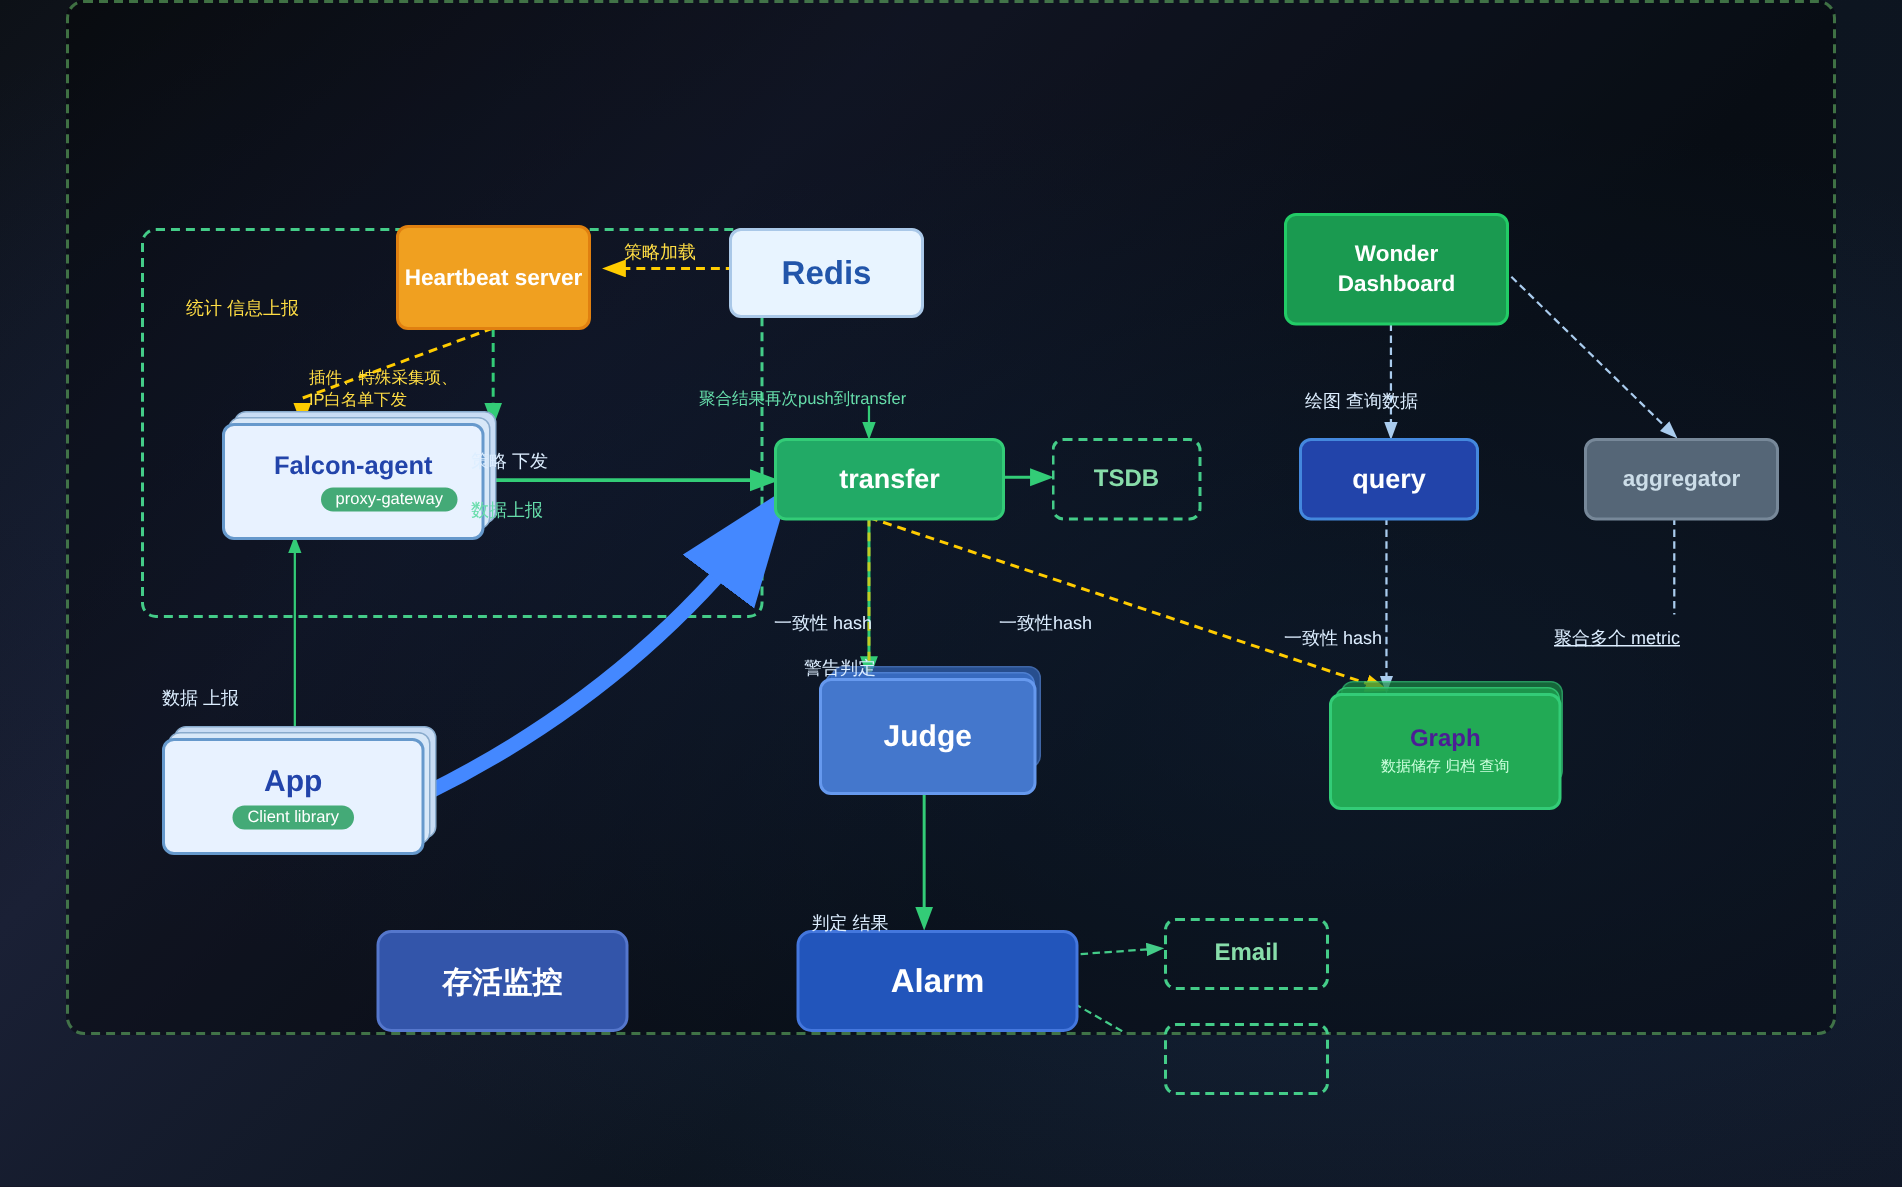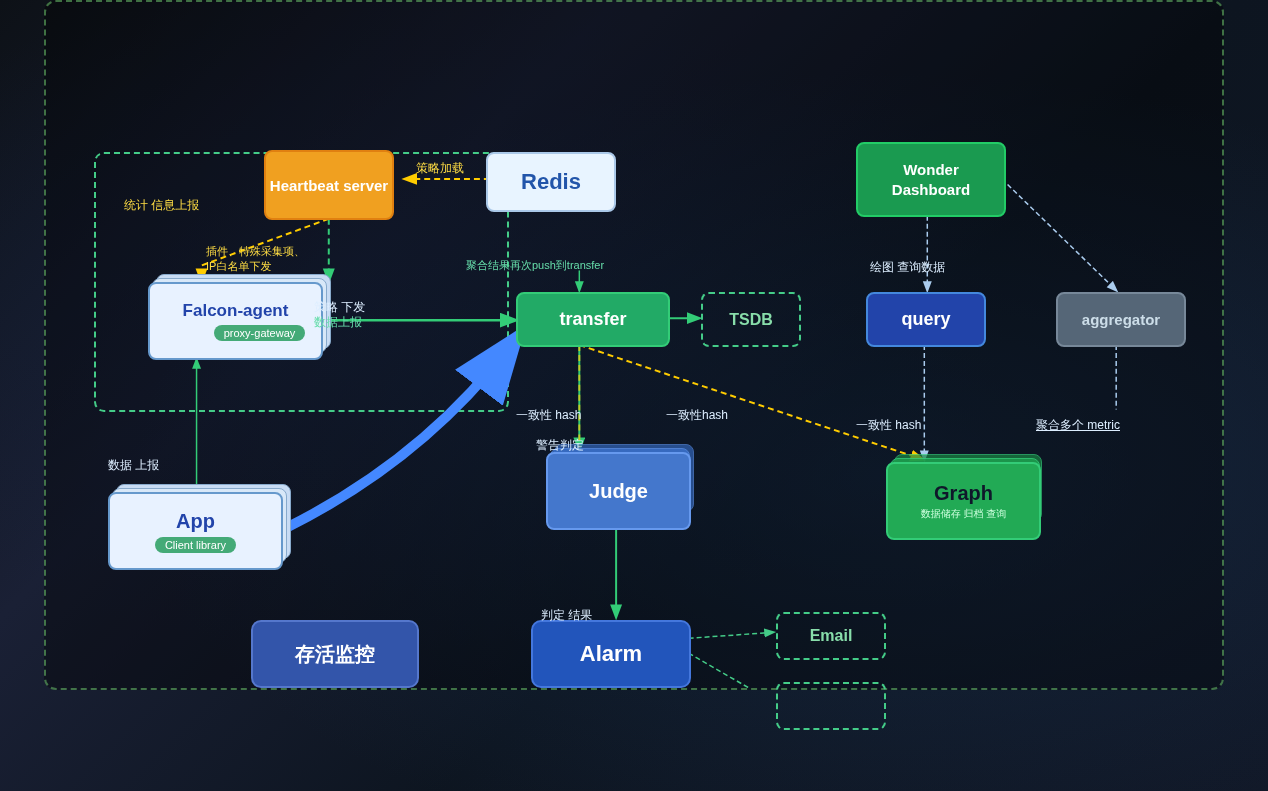--- a/index.html
+++ b/index.html
@@ -292,23 +292,23 @@
       width: 155px; height: 78px;
       background: #22aa55;
       border: 2px solid #33cc77;
       border-radius: 8px;
       display: flex;
       flex-direction: column;
       align-items: center;
       justify-content: center;
     }
     .graph-title {
-      font-size: 20px;
+      font-size: 16px;
       font-weight: bold;
-      color: #0f172a;
+      color: #4c1d95;
     }
     .graph-subtitle {
       font-size: 10px;
       color: #ccffdd;
       margin-top: 2px;
     }
     .graph-back2 {
       position: absolute;
       top: -8px; left: 8px;
       width: 148px; height: 68px;
@@ -334,21 +334,21 @@
       background: #3355aa;
       border: 2px solid #5577cc;
       border-radius: 10px;
       color: #fff;
       font-size: 20px;
     }
 
     
     .node-alarm {
       left: 485px; top: 618px;
-      width: 160px; height: 68px;
+      width: 188px; height: 68px;
       background: #2255bb;
       border: 2px solid #4477dd;
       border-radius: 10px;
       color: #fff;
       font-size: 22px;
       font-weight: 900;
     }
 
     
     .node-email {
@@ -553,21 +553,21 @@
     </div>
 
     <div class="node node-sms">
       
     </div>
 
     <div class="label label-yellow" style="left:78px; top:195px;">统计 信息上报</div>
     <div class="label label-yellow" style="left:370px; top:158px;">策略加载</div>
     <div class="label label-yellow" style="left:160px; top:242px; white-space:pre-line; font-size:11px;">插件、特殊采集项、<br>IP白名单下发</div>
     <div class="label label-white" style="left:268px; top:297px;">策略 下发</div>
-    <div class="label label-green" style="left:268px; top:312px;text-align:right;">数据上报</div>
+    <div class="label label-green" style="left:268px; top:330px;text-align:right;">数据上报</div>
     <div class="label label-white" style="left:62px; top:455px;">数据 上报</div>
     <div class="label label-green" style="left:420px; top:256px; font-size:11px;">聚合结果再次push到transfer</div>
     <div class="label label-white" style="left:824px; top:257px;">绘图 查询数据</div>
     <div class="label label-white" style="left:470px; top:405px;">一致性 hash</div>
     <div class="label label-white" style="left:620px; top:405px;">一致性hash</div>
     <div class="label label-white" style="left:810px; top:415px;">一致性 hash</div>
     <div class="label label-white" style="left:990px; top:415px;text-decoration:underline;">聚合多个 metric</div>
     <div class="label label-white" style="left:490px; top:435px;">警告判定</div>
     <div class="label label-white" style="left:495px; top:605px;">判定 结果</div>
 

